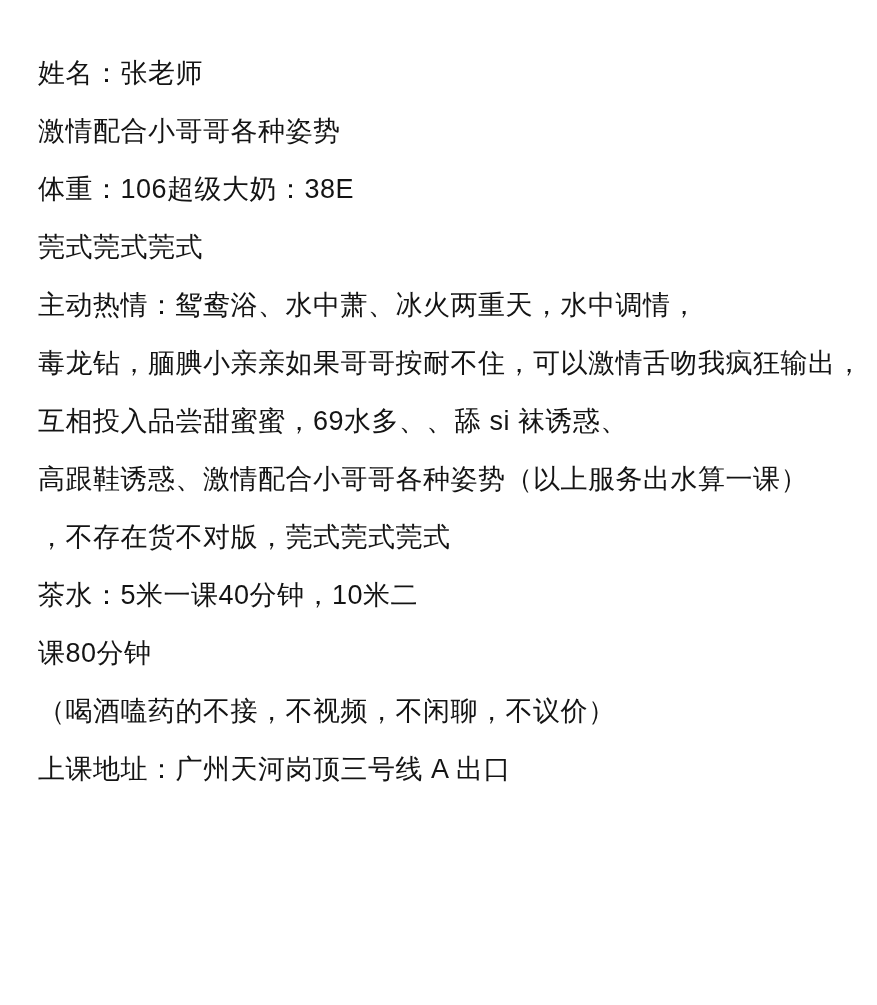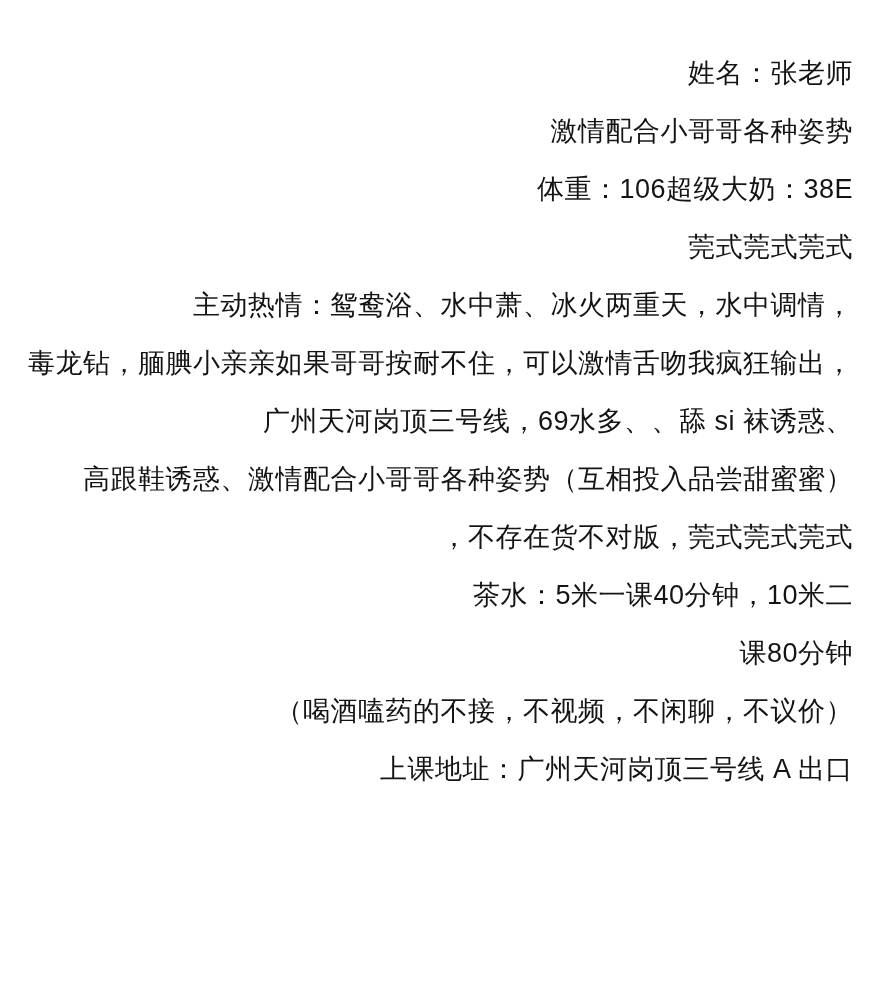--- a/index.html
+++ b/index.html
@@ -12,23 +12,22 @@
     width: 877px;
     height: 1005px;
     font-family: "Liberation Sans", "DejaVu Sans", sans-serif;
     color: #1a1a1a;
     overflow: hidden;
   }
   .page {
     width: 877px;
     height: 1005px;
     box-sizing: border-box;
-    padding: 44px 24px 0 14px;
+    padding: 44px 24px 0 38px;
     background: #ffffff;
-    text-align: right;
   }
   .doc-body {
     display: block;
   }
   .line {
     font-size: 27px;
     line-height: 58px;
     letter-spacing: 0.5px;
     white-space: pre;
     color: #141414;
@@ -39,21 +38,21 @@
 <body>
 
 <div class="page">
   <div class="doc-body">
     <div class="line">姓名：张老师</div>
     <div class="line">激情配合小哥哥各种姿势</div>
     <div class="line">体重：106超级大奶：38E</div>
     <div class="line">莞式莞式莞式</div>
     <div class="line">主动热情：鸳鸯浴、水中萧、冰火两重天，水中调情，</div>
     <div class="line">毒龙钻，腼腆小亲亲如果哥哥按耐不住，可以激情舌吻我疯狂输出，</div>
-    <div class="line">广州天河岗顶三号线，69水多、、舔 si 袜诱惑、</div>
-    <div class="line">高跟鞋诱惑、激情配合小哥哥各种姿势（互相投入品尝甜蜜蜜）</div>
+    <div class="line">互相投入品尝甜蜜蜜，69水多、、舔 si 袜诱惑、</div>
+    <div class="line">高跟鞋诱惑、激情配合小哥哥各种姿势（以上服务出水算一课）</div>
     <div class="line">，不存在货不对版，莞式莞式莞式</div>
     <div class="line">茶水：5米一课40分钟，10米二</div>
     <div class="line">课80分钟</div>
     <div class="line">（喝酒嗑药的不接，不视频，不闲聊，不议价）</div>
     <div class="line">上课地址：广州天河岗顶三号线 A 出口</div>
   </div>
 </div>
 
 </body></html>

